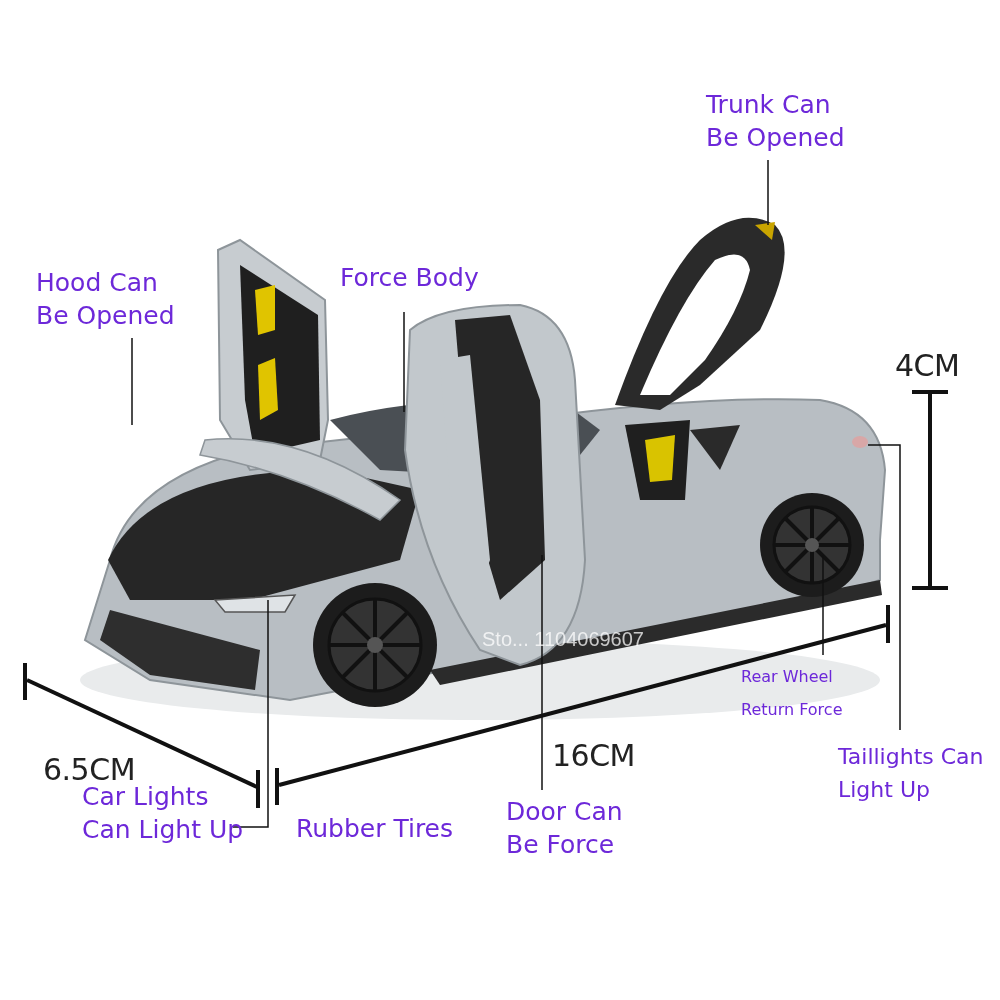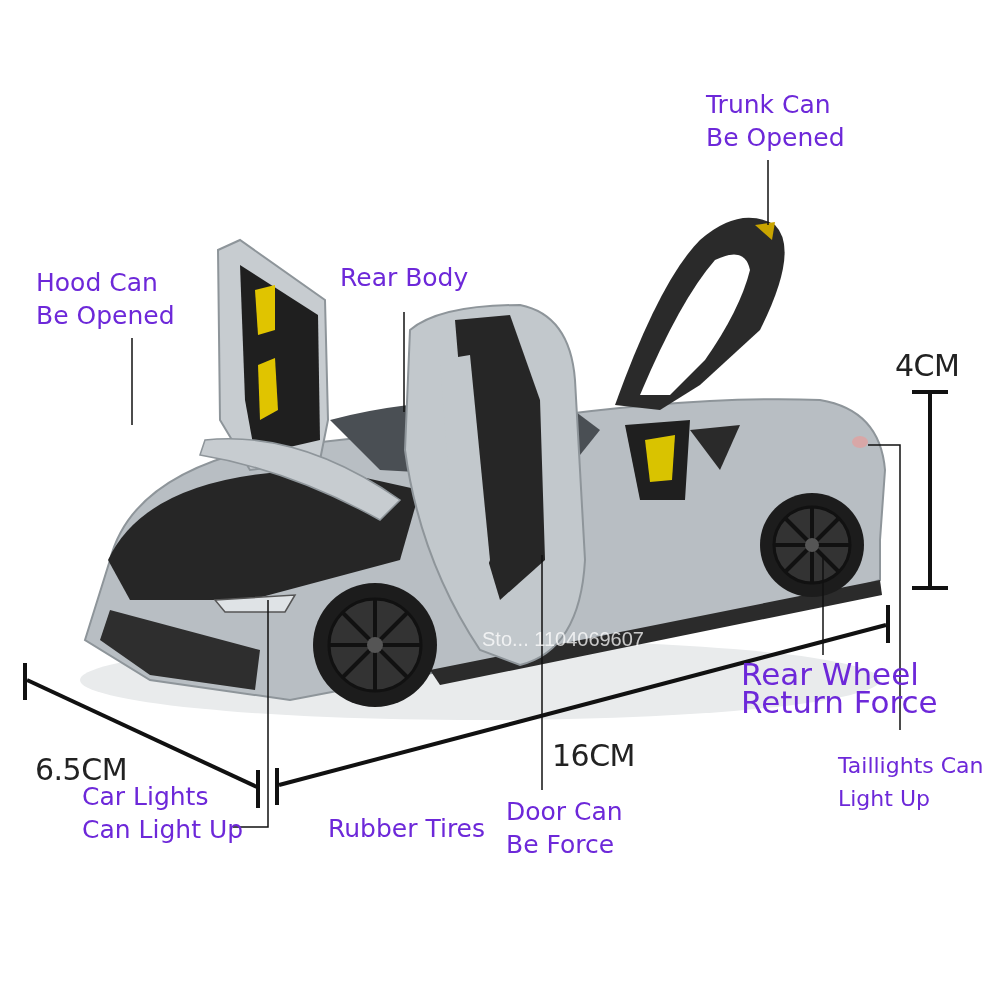--- a/index.html
+++ b/index.html
@@ -105,26 +105,26 @@
     <line x1="888" y1="605" x2="888" y2="643"></line>
   </g>
 </svg>
 
 <div class="watermark">Sto... 1104069607</div>
 
 <div class="lbl" style="left:706px; top:88px;">Trunk Can
 Be Opened</div>
 <div class="lbl" style="left:36px; top:252px;margin-top:14px;">Hood Can
 Be Opened</div>
-<div class="lbl" style="left:340px; top:261px;">Rear Body</div>
+<div class="lbl" style="left:340px; top:261px;">Force Body</div>
 <div class="lbl" style="left:82px; top:780px;">Car Lights
 Can Light Up</div>
-<div class="lbl" style="left:296px; top:812px;margin-left:32px;">Rubber Tires</div>
+<div class="lbl" style="left:296px; top:812px;">Rubber Tires</div>
 <div class="lbl" style="left:506px; top:795px;">Door Can
 Be Force</div>
-<div class="lbl" style="left:741px; top:660px; font-size:31px; line-height:28px;">Rear Wheel
+<div class="lbl" style="left:741px; top:660px; font-size:16px; line-height:33px;">Rear Wheel
 Return Force</div>
-<div class="lbl" style="left:838px; top:740px; font-size:22px; line-height:33px;margin-top:9px;">Taillights Can
+<div class="lbl" style="left:838px; top:740px; font-size:22px; line-height:33px;">Taillights Can
 Light Up</div>
 
 <div class="dim" style="left:895px; top:348px;">4CM</div>
 <div class="dim" style="left:552px; top:718px;margin-top:20px;">16CM</div>
-<div class="dim" style="left:35px; top:752px;">6.5CM</div>
+<div class="dim" style="left:43px; top:752px;">6.5CM</div>
 
 </body></html>

